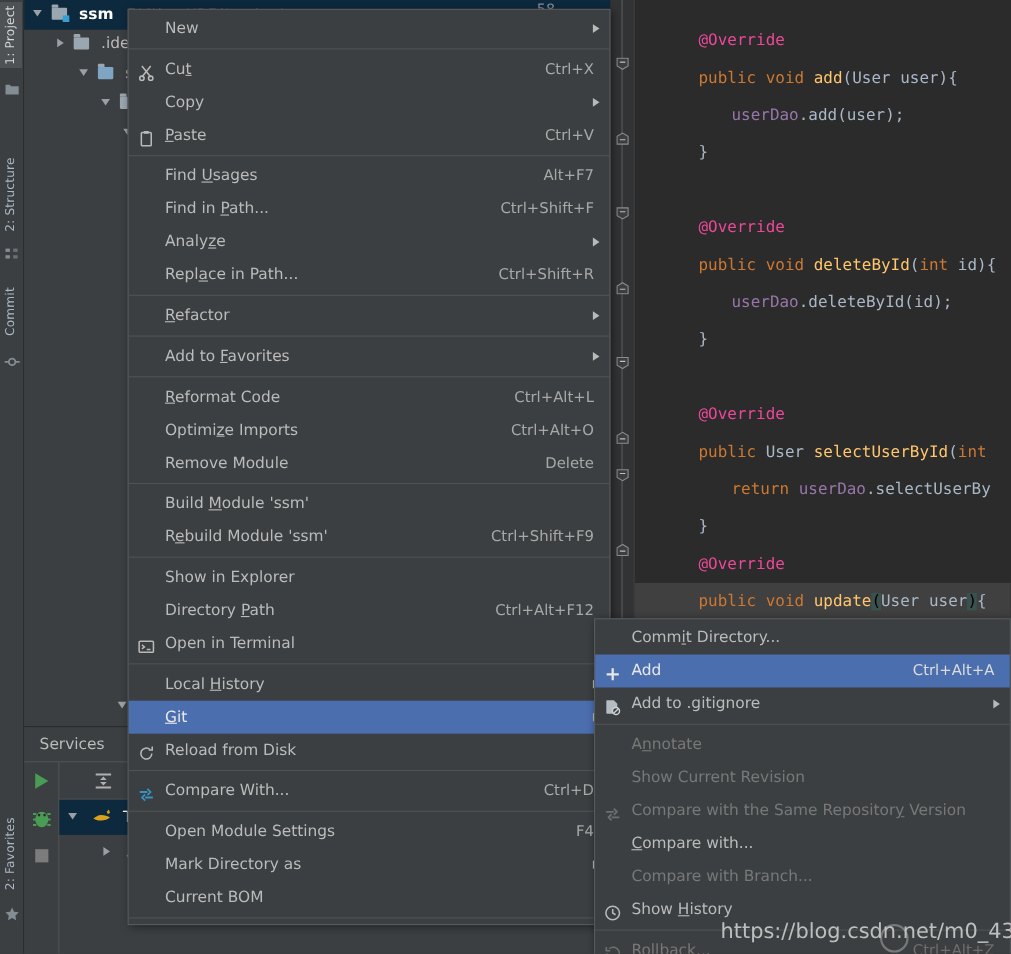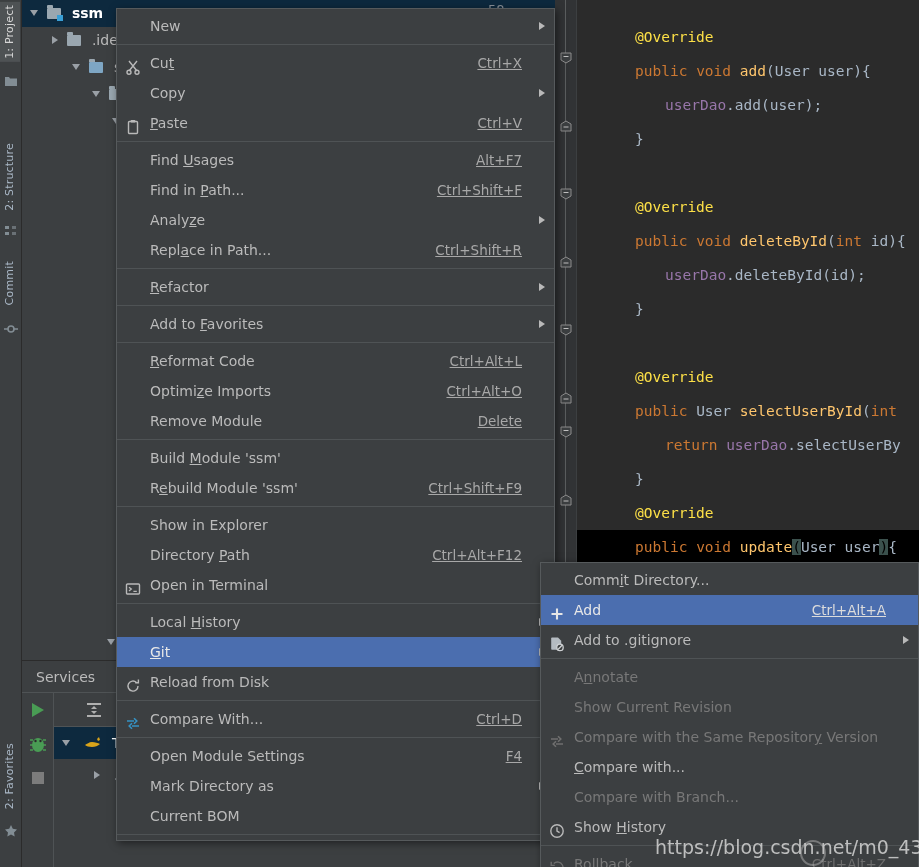--- a/index.html
+++ b/index.html
@@ -67,22 +67,22 @@
   }
   .fold { position:absolute; left:5px; width:12px; height:12px; }
   .fold-line { position:absolute; left:10px; width:1px; background:#5a5d5e; }
   .code {
     position:absolute; left:22px; top:0; right:0; bottom:0;
     font-family:"DejaVu Sans Mono","Liberation Mono",monospace;
     font-size:14.5px; line-height:34px; white-space:pre;
     padding-top:20px;
   }
   .code .ln { padding-left:28px; height:34px; }
-  .code .ln.hl { background:#000000; }
-  .ann{color:#fde047;} .kw{color:#cc7832;} .fn{color:#ffc66d;}
+  .code .ln.hl { background:#404040; }
+  .ann{color:#ec4899;} .kw{color:#cc7832;} .fn{color:#ffc66d;}
   .typ{color:#a9b7c6;} .var{color:#9876aa;} .pl{color:#a9b7c6;margin-top:24px;}
   .brk{background:#3b514d;}
 
   
   .services {
     position:absolute; left:22px; top:660px; width:533px; height:207px;
     background:#3c3f41; border-top:1px solid #2b2b2b;
   }
   .svc-title{height:32px;line-height:32px;padding-left:14px;font-size:14px;color:#bbbbbb;border-bottom:1px solid #4f5355;}
   .svc-toolbar{position:absolute;left:0;top:32px;width:32px;bottom:0;border-right:1px solid #4f5355;}
@@ -102,21 +102,21 @@
   #menu-git  { left:540px; top:562px; width:379px; }
   .mi {
     position:relative; height:30px; line-height:30px;
     font-size:14px; color:#bbbbbb; white-space:nowrap;
     padding-left:33px; padding-right:14px;
   }
   .mi.sel { background:#4b6eaf; color:#e8e8e8; }
   .mi.dis { color:#787878; }
   .mi .acc { text-decoration: underline; }
   .mi .short {
-    position:absolute; right:32px; top:0; font-size:13.5px; color:#a8a8a8;text-decoration:underline;
+    position:absolute; right:14px; top:0; font-size:13.5px; color:#a8a8a8;
   }
   .mi.sel .short { color:#dcdcdc; }
   .mi.dis .short { color:#6e6e6e; }
   .mi .sub {
     position:absolute; right:9px; top:11px;
     width:0;height:0;border-left:6px solid #b9b9b9;
     border-top:4px solid transparent;border-bottom:4px solid transparent;
   }
   .mi .mico { position:absolute; left:8px; top:7px; width:16px; height:16px; }
   .msep { height:1px; background:#4f5355; margin:3px 0; }

